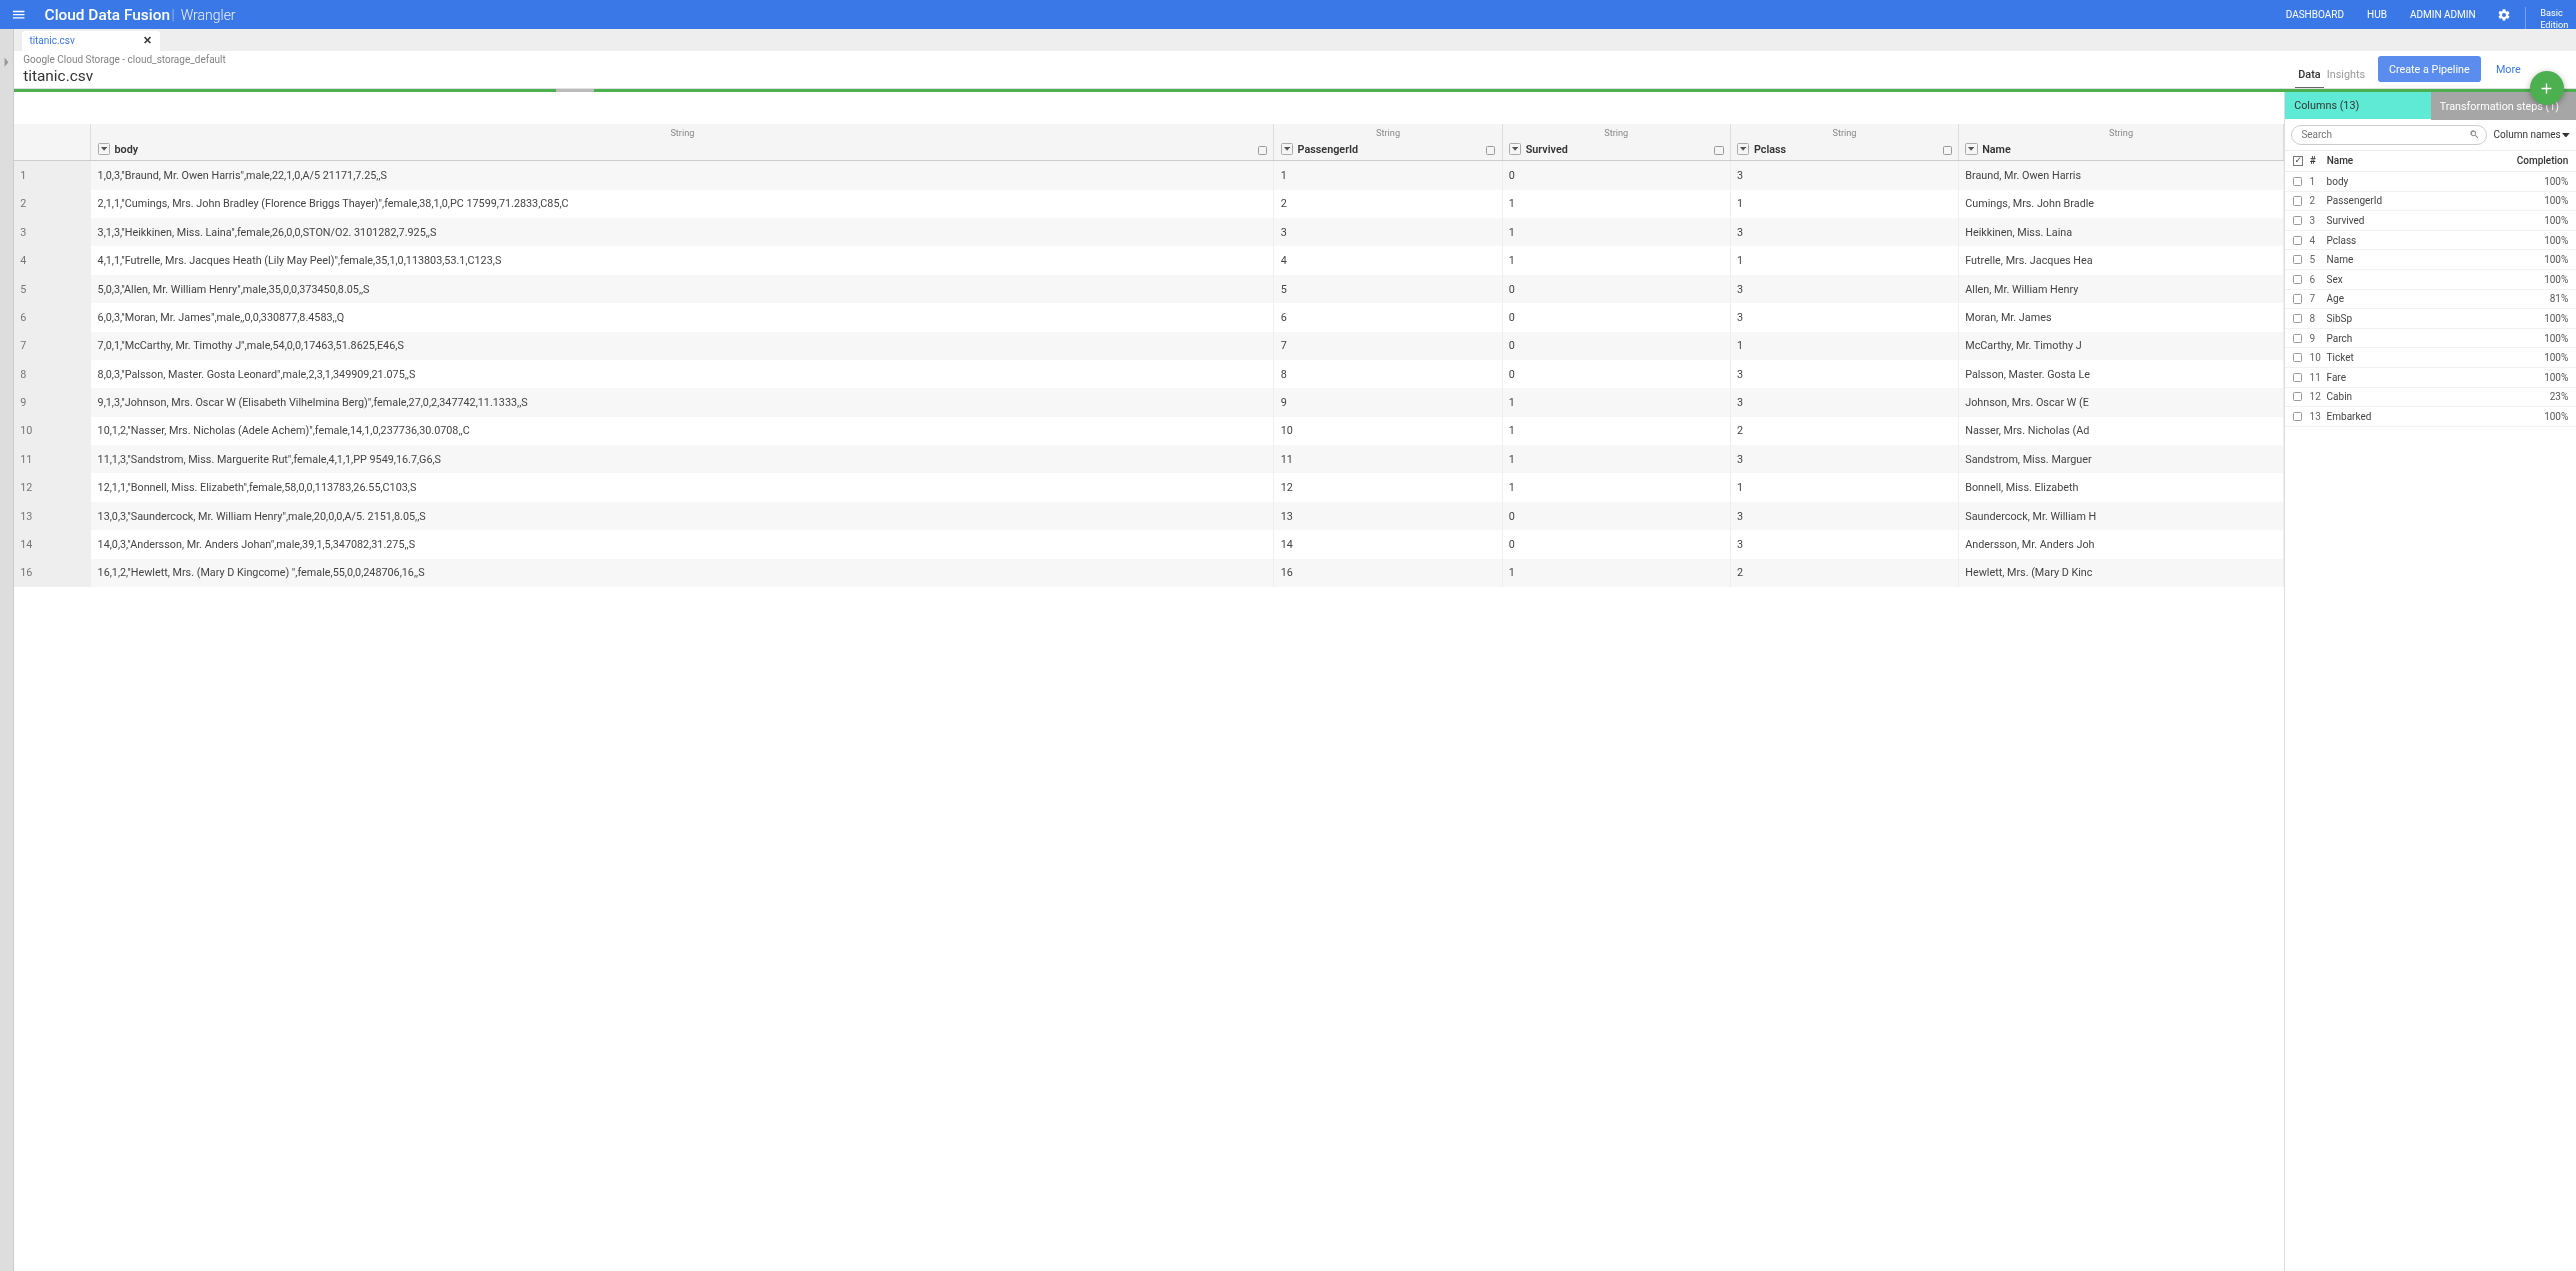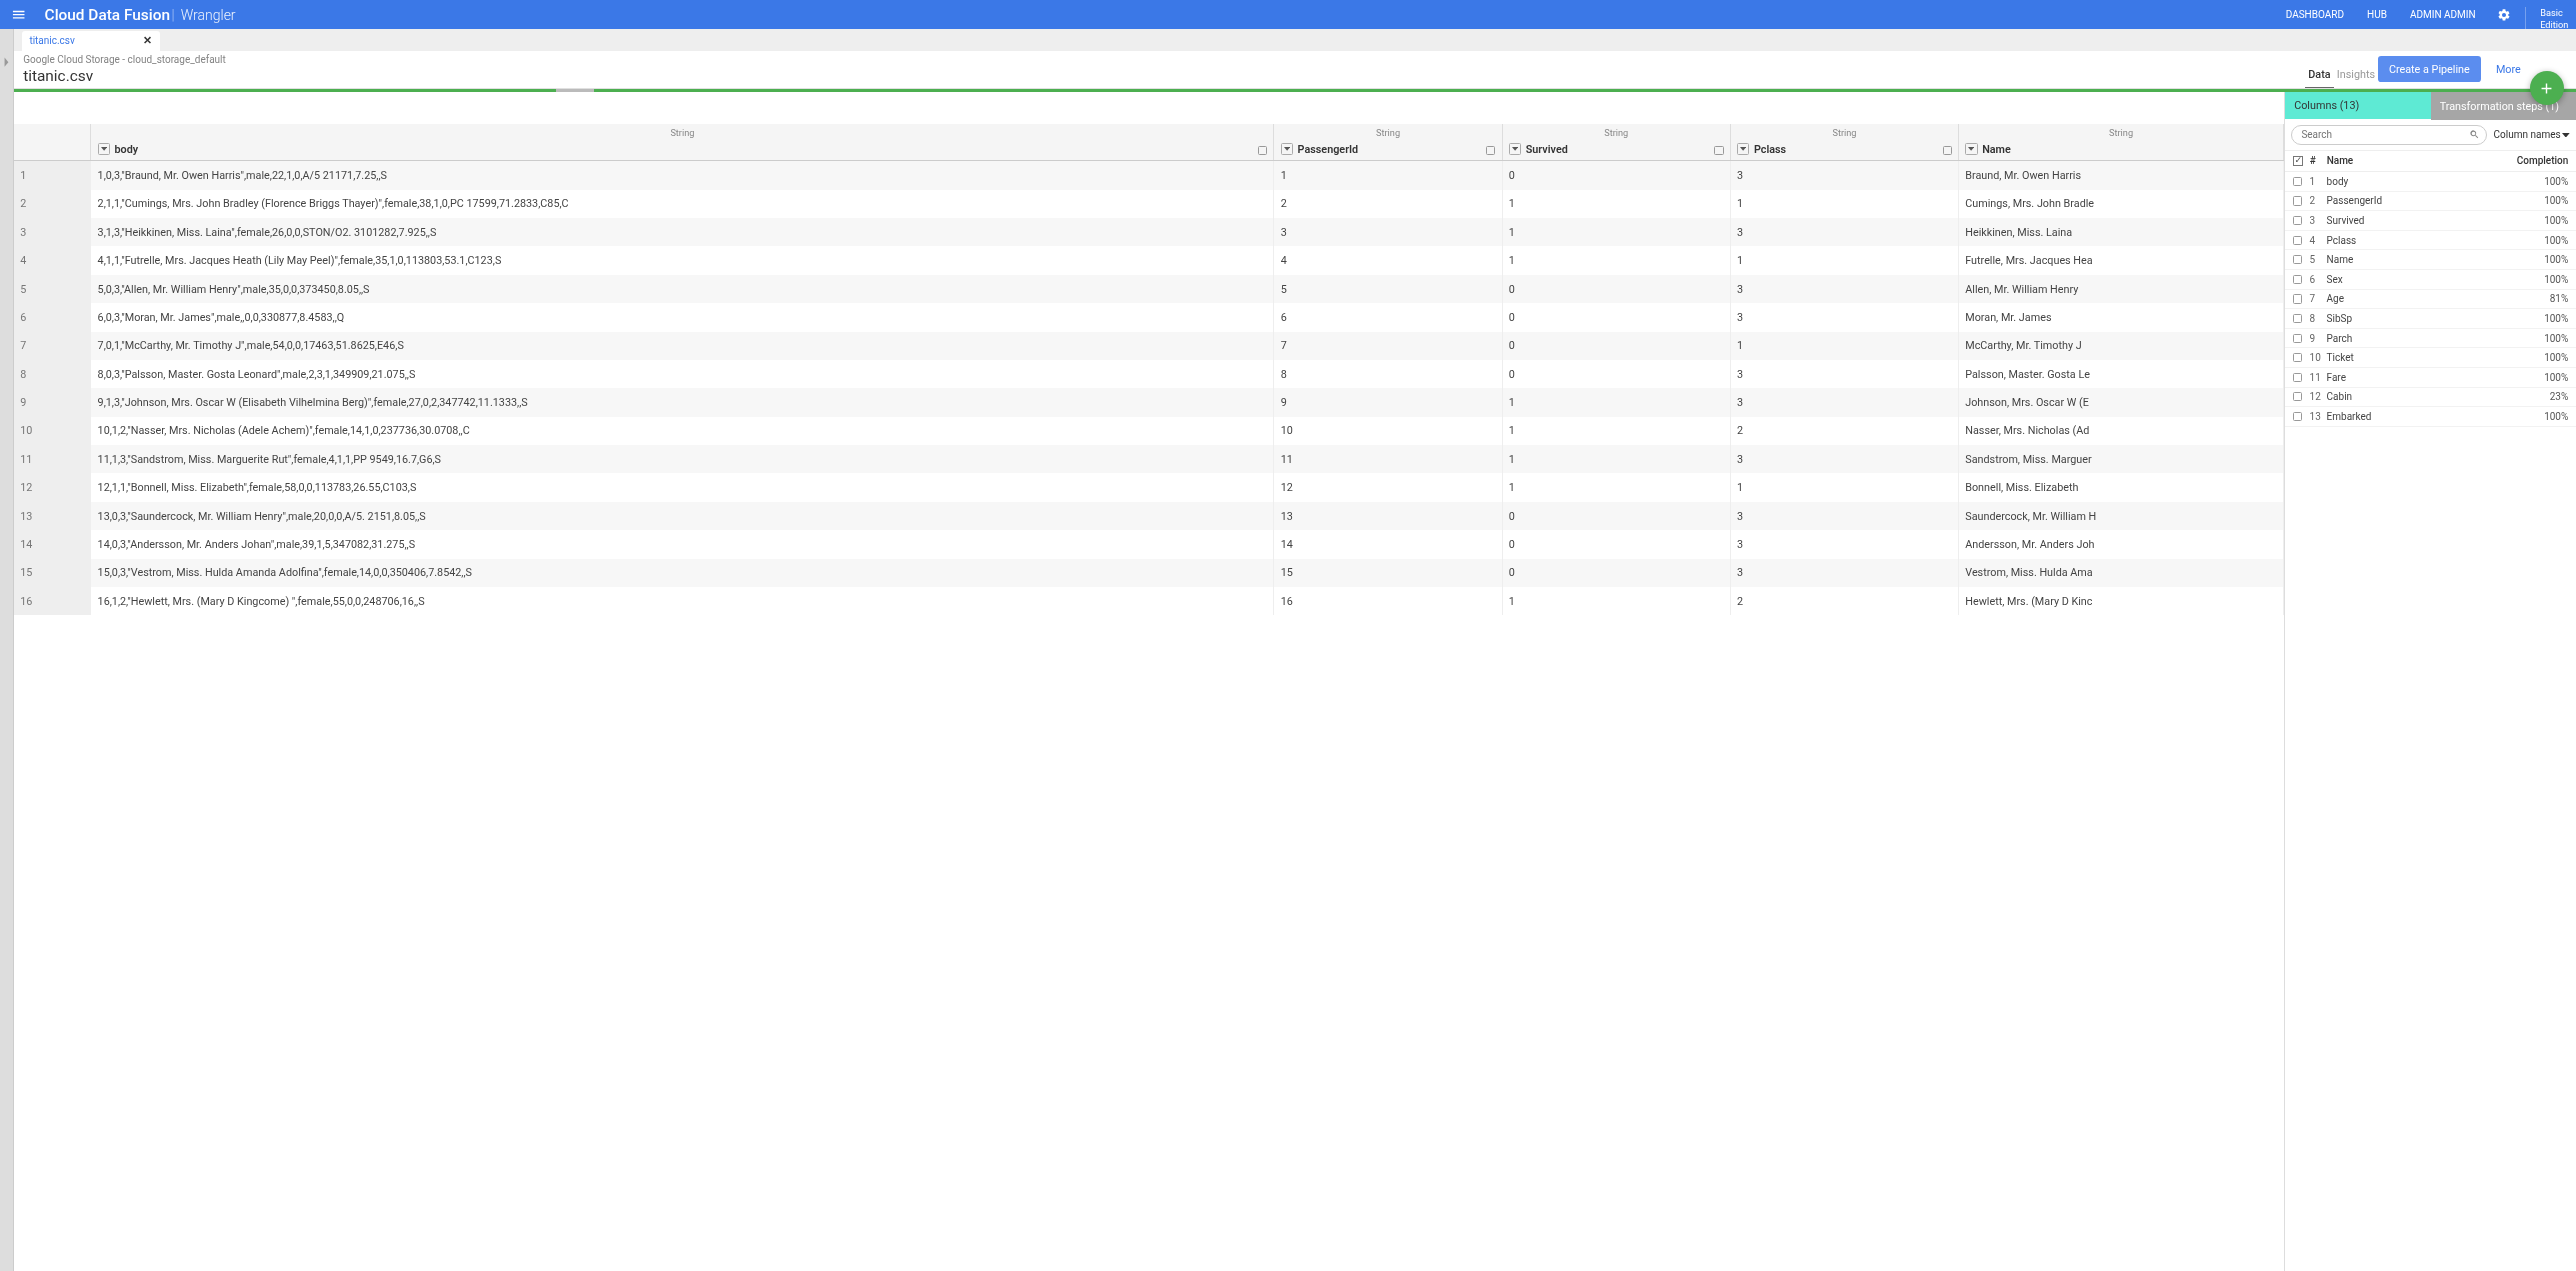--- a/index.html
+++ b/index.html
@@ -23,21 +23,21 @@
 .file-tab { background: #fff; height: 20px; display: flex; align-items: center; padding: 0 7.7px; border-top-left-radius: 3.1px; border-top-right-radius: 3.1px; font-size: 10px; color: #3b78e7; position: relative; min-width: 138px; justify-content: space-between; }
 .file-tab .close { color: #333; font-weight: bold; cursor: pointer; font-size: 10.8px; }
 .meta-row { display: flex; align-items: flex-end; padding: 3.1px 9.2px 0 9.2px; border-bottom: 0.8px solid #e0e0e0; }
 .meta-left { flex: 1; }
 .breadcrumb { font-size: 10px; color: #838383; margin-bottom: 2.3px; }
 .file-name { font-size: 15.4px; color: #333; margin-bottom: 3.1px; }
 .view-tabs { display: flex; align-self: flex-end; align-items: center; }
 .view-tab { font-size: 10.8px; padding: 6.2px 3.1px; color: #999; cursor: pointer; }
 .view-tab.active { color: #333; font-weight: 500; border-bottom: 1.5px solid #666; }
 .meta-right { display: flex; align-items: center; gap: 15.4px; padding-bottom: 6.2px; }
-.btn-pipeline { background: #5b8def; color: #fff; font-size: 10.8px; padding: 6.2px 10.8px; border-radius: 3.1px; border: none; cursor: pointer; }
+.btn-pipeline { background: #5b8def; color: #fff; font-size: 10.8px; padding: 6.2px 10.8px; border-radius: 3.1px; border: none; cursor: pointer; margin-left: 10px; }
 .link-more { color: #3b78e7; font-size: 10.8px; cursor: pointer; }
 .fab { position: absolute; top: 42px; right: 12.3px; width: 34px; height: 34px; border-radius: 50%; background: #4caf50; display: flex; align-items: center; justify-content: center; box-shadow: 0 1.5px 6.2px rgba(0,0,0,0.3); cursor: pointer; z-index: 50; }
 .fab svg { width: 17px; height: 17px; fill: #fff; }
 .quality-bar { height: 3.1px; background: #4caf50; position: relative; }
 .quality-bar .handle { position: absolute; left: 542px; top: 0; width: 38px; height: 3.1px; background: #bbb; }
 
 .content-row { flex: 1; display: flex; overflow: hidden; }
 .grid-wrap { flex: 1; overflow: auto; margin-top: 32px; }
 .grid { display: table; width: 100%; table-layout: fixed; border-collapse: collapse; }
 .grid-head { display: table-row; background: #f5f5f5; }
@@ -319,28 +319,20 @@
               <div class="cell col-std">3</div>
               <div class="cell col-name">Saundercock, Mr. William H</div>
             </div>
             <div class="grid-row">
               <div class="cell rownum col-num">14</div>
               <div class="cell col-body">14,0,3,"Andersson, Mr. Anders Johan",male,39,1,5,347082,31.275,,S</div>
               <div class="cell col-std">14</div>
               <div class="cell col-std">0</div>
               <div class="cell col-std">3</div>
               <div class="cell col-name">Andersson, Mr. Anders Joh</div>
-            </div>
-            <div class="grid-row">
-              <div class="cell rownum col-num">15</div>
-              <div class="cell col-body">15,0,3,"Vestrom, Miss. Hulda Amanda Adolfina",female,14,0,0,350406,7.8542,,S</div>
-              <div class="cell col-std">15</div>
-              <div class="cell col-std">0</div>
-              <div class="cell col-std">3</div>
-              <div class="cell col-name">Vestrom, Miss. Hulda Ama</div>
             </div>
             <div class="grid-row">
               <div class="cell rownum col-num">16</div>
               <div class="cell col-body">16,1,2,"Hewlett, Mrs. (Mary D Kingcome) ",female,55,0,0,248706,16,,S</div>
               <div class="cell col-std">16</div>
               <div class="cell col-std">1</div>
               <div class="cell col-std">2</div>
               <div class="cell col-name">Hewlett, Mrs. (Mary D Kinc</div>
             </div>
           </div>

